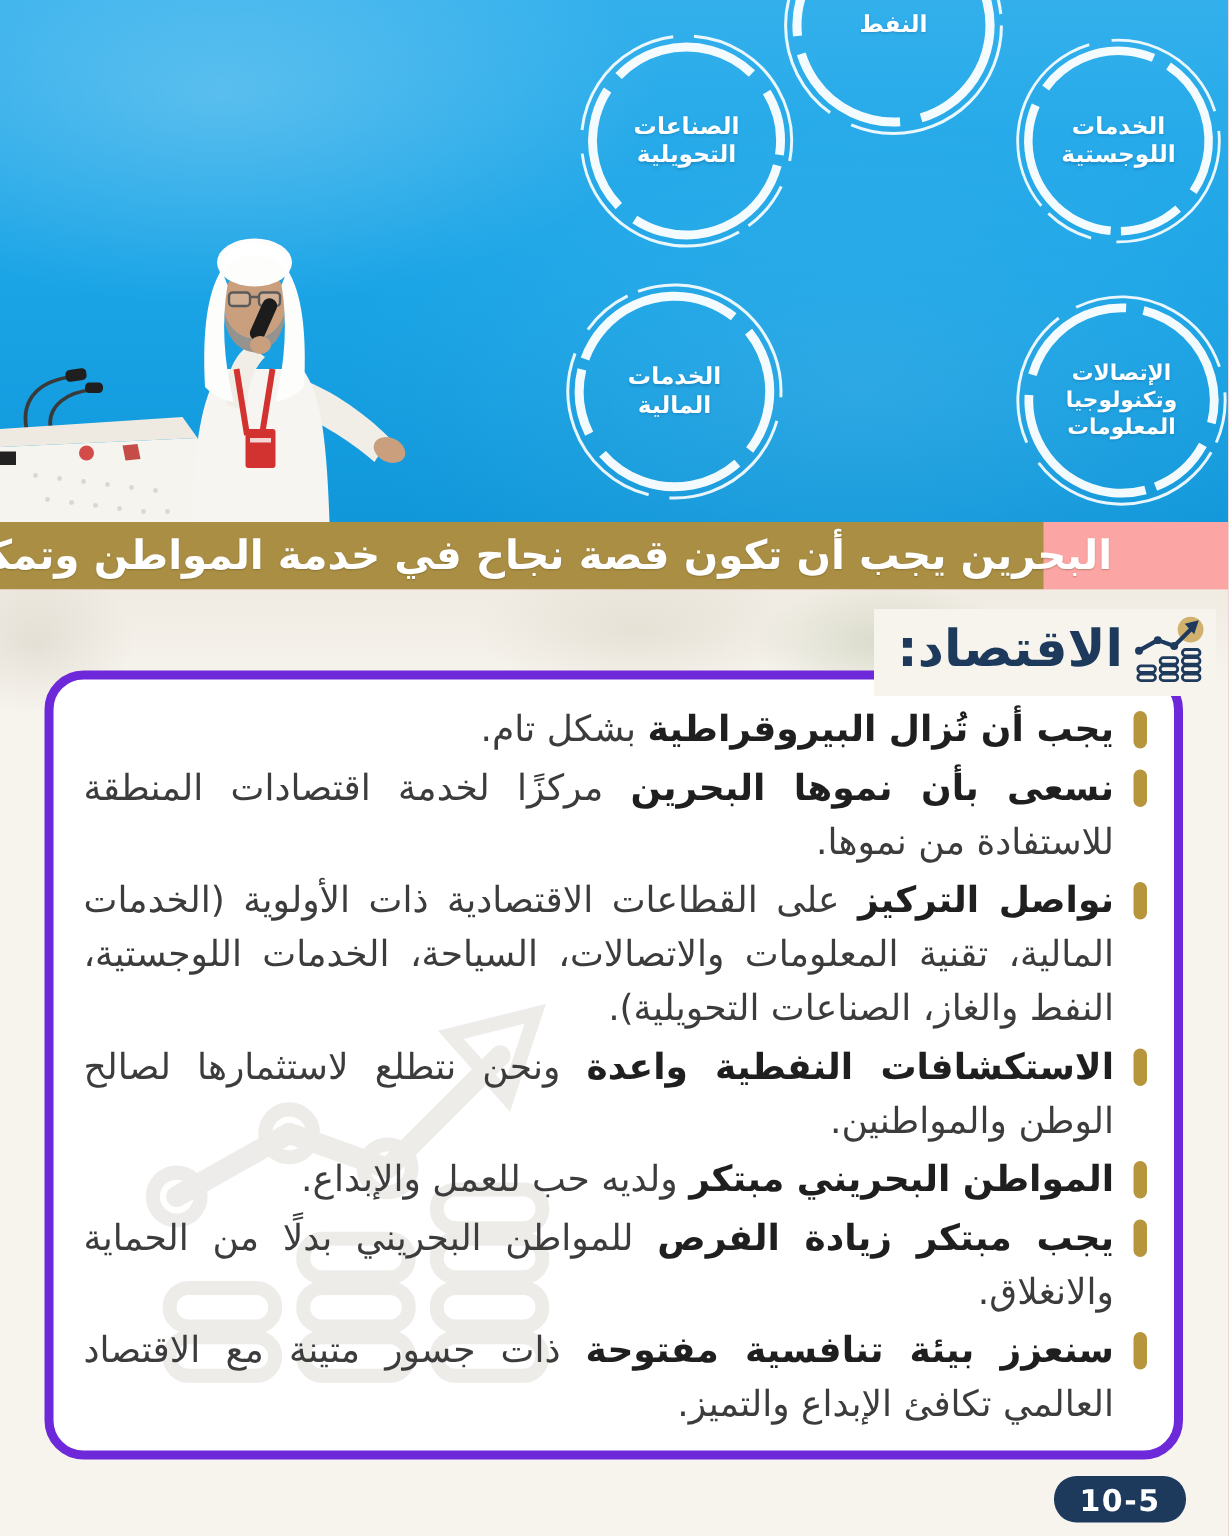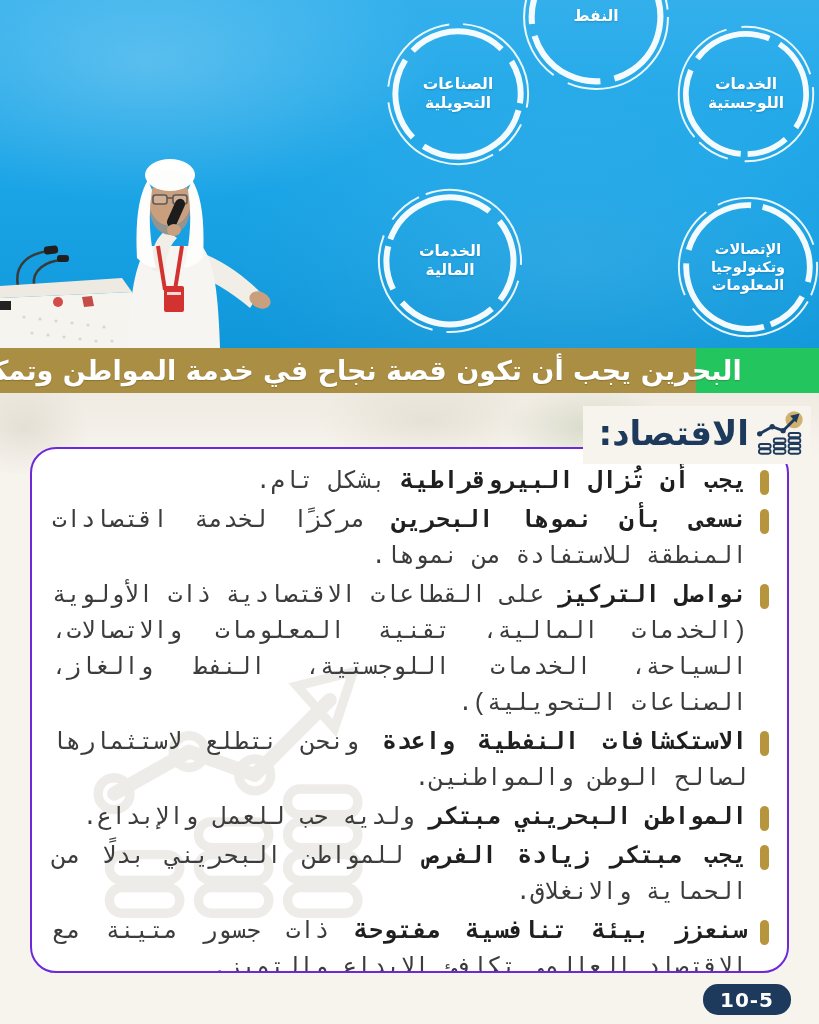--- a/index.html
+++ b/index.html
@@ -1,19 +1,19 @@
 <!DOCTYPE html>
 <html lang="ar" dir="rtl"><head>
 <meta charset="utf-8">
 <style>
   * { margin:0; padding:0; box-sizing:border-box; }
   html,body { background:#e9e6e0; }
   body { font-family:"DejaVu Sans","Liberation Sans",sans-serif; }
   .page{ position:relative; width:819px; height:1024px; margin:0 auto;
-         background:#22c55e; overflow:hidden; }
+         background:#fca5a5; overflow:hidden; }
 
   
   .photo{ position:absolute; left:0; top:0; width:819px; height:348px; overflow:hidden;
           background:
             radial-gradient(420px 200px at 18% 18%, rgba(255,255,255,.22), transparent 70%),
             radial-gradient(500px 260px at 70% 75%, rgba(255,255,255,.10), transparent 70%),
             linear-gradient(180deg,#33b0ec 0%, #1aa4e6 55%, #0f97da 100%); }
 
   .sector{ position:absolute; }
   .sector svg{ position:absolute; inset:0; }
@@ -38,22 +38,22 @@
         radial-gradient(150px 60px at 52% 35%, rgba(165,155,120,.16), transparent 72%),
         radial-gradient(90px 70px at 3% 45%, rgba(175,165,145,.22), transparent 72%),
         linear-gradient(180deg, rgba(230,224,212,.45), rgba(247,244,238,0) 80%); }
 
   .section-header{ position:absolute; top:13px; right:8px; display:flex; flex-direction:row;
                    align-items:center; gap:6px; background:#f7f4ee; padding:2px 6px 6px 16px; z-index:3; }
   .section-title{ color:#1d3a5c; font-weight:bold; font-size:34px; }
   .econ-icon{ width:50px; height:50px; display:inline-block; }
 
   .content-box{ position:absolute; left:30px; top:54px; width:759px; height:526px;
-                background:#ffffff; border:2px solid #6d28d9; border-radius:26px;
-                padding:15px 18px 12px 20px; overflow:hidden; z-index:1;font-family:Liberation Mono, monospace; }
+                background:#ffffff; border:6px solid #6d28d9; border-radius:26px;
+                padding:15px 18px 12px 20px; overflow:hidden; z-index:1; }
   .watermark{ position:absolute; left:34px; top:190px; width:340px; height:300px; opacity:.5; z-index:0; }
 
   .bullets{ position:relative; z-index:2; display:flex; flex-direction:column; gap:3px; }
   .bullet{ display:flex; flex-direction:row; align-items:flex-start; }
   .marker{ flex:0 0 auto; width:9px; height:25px; border-radius:5px; background:#b6953d; margin-top:6px; margin-left:13px; }
   .bullet p{ font-size:24px; line-height:36px; color:#3c3c3c; text-align:justify; }
   .bullet p b{ color:#1f1f1f; }
 
   .page-badge{ position:absolute; right:28px; top:591px; min-width:88px; height:31px;
                background:#1d3a5c; border-radius:15px; color:#ffffff; font-weight:bold;

